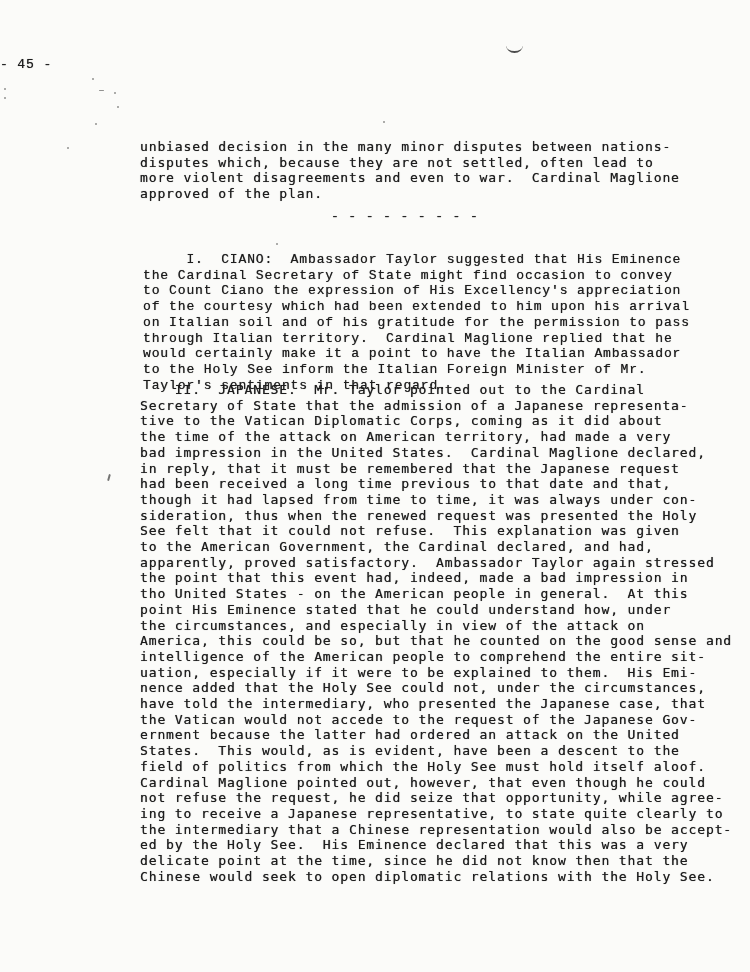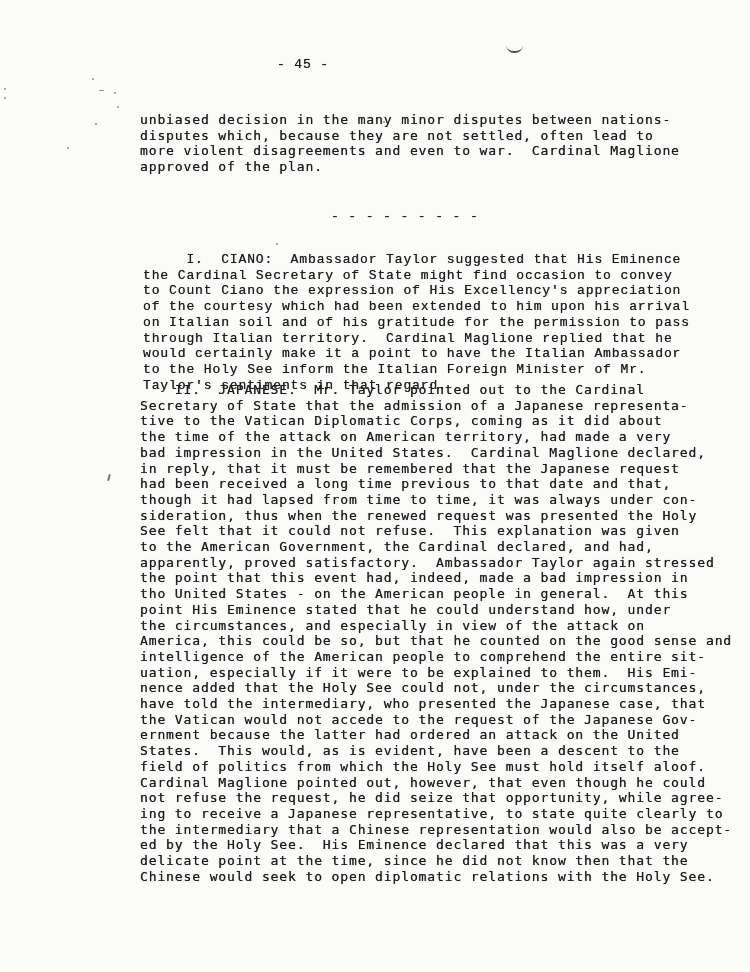--- a/index.html
+++ b/index.html
@@ -16,23 +16,23 @@
     margin:0;
     font-size:13px;
     line-height:15.7px;
     letter-spacing:0.88px;
     color:#1d1d1d;
     white-space:pre;
     text-shadow:0 0 0.7px rgba(25,25,25,0.62), 0.3px 0.3px 0 rgba(30,30,30,0.25);
     filter:blur(0.15px);
   }
   .page-number {
-    top:57px; left:0; width:606px; text-align:center;
+    top:57px; left:0; width:606px; 
   }
-  .para-intro   { top:112px; left:140px; }
+  .para-intro   { top:139px; left:140px; }
   .separator    { top:209px; left:331px; }
   .para-ciano   { top:252px; left:143px;font-family:Liberation Mono, monospace; }
   .para-japanese{ top:382px; left:140px; }
   .squiggle {
     position:absolute; top:44px; left:506px;
     width:17px; height:7px;
     border-bottom:2px solid #2e2e2e;
     border-radius:0 0 60% 60% / 0 0 100% 100%;
     opacity:0.85;
   }

